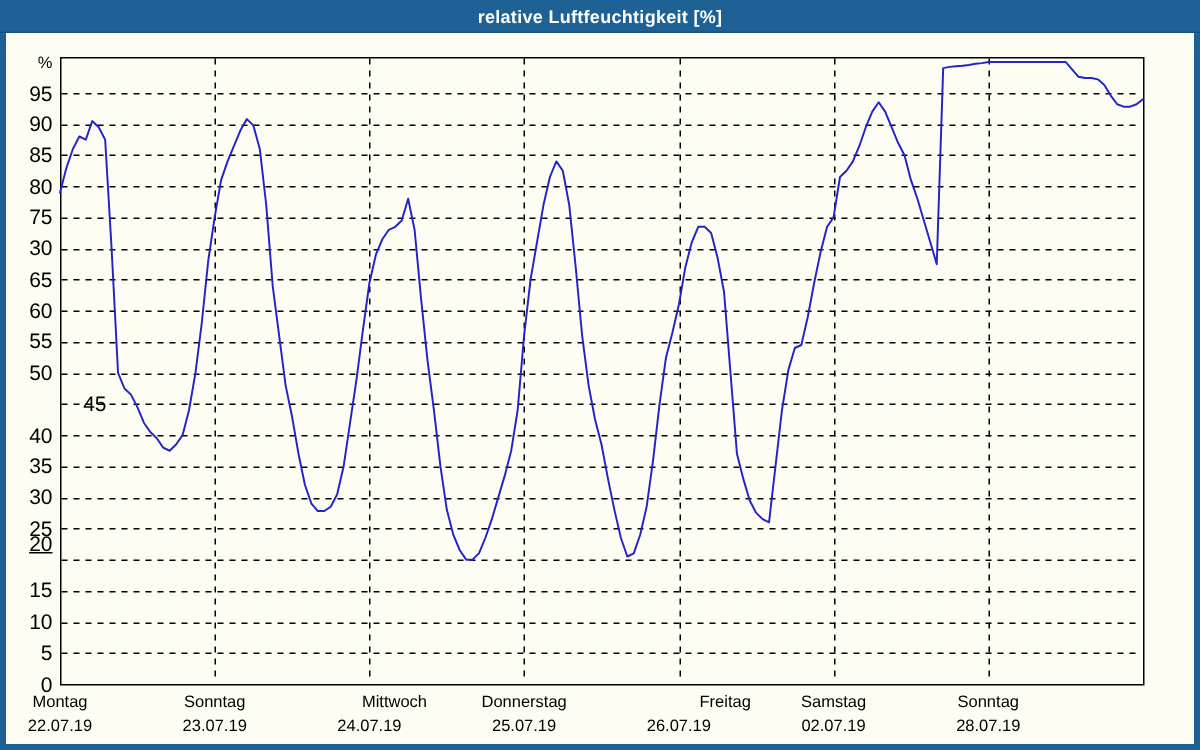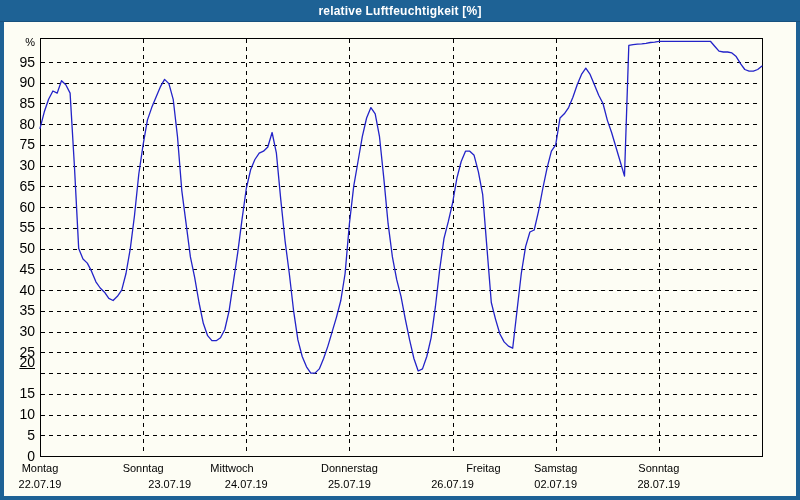--- a/index.html
+++ b/index.html
@@ -55,37 +55,37 @@
   <div id="labels">
       <div class="ylab" style="left: 5px; top: 449.5px;">0</div>
       <div class="ylab" style="left: 5px; top: 428.763px;">5</div>
       <div class="ylab" style="left: 5px; top: 408.026px;">10</div>
       <div class="ylab" style="left: 5px; top: 387.289px;">15</div>
       <div class="ylab" style="left: 5px; top: 356px; text-decoration: underline;">20</div>
       <div class="ylab" style="left: 5px; top: 345.816px;">25</div>
       <div class="ylab" style="left: 5px; top: 325.079px;">30</div>
       <div class="ylab" style="left: 5px; top: 304.342px;">35</div>
       <div class="ylab" style="left: 5px; top: 283.605px;">40</div>
-      <div class="ylab" style="left: 5px; top: 262.868px;">45</div>
+      <div class="ylab" style="left: 5px; top: 262.868px; padding-left: 36px;">45</div>
       <div class="ylab" style="left: 5px; top: 242.132px;">50</div>
       <div class="ylab" style="left: 5px; top: 221.395px;">55</div>
       <div class="ylab" style="left: 5px; top: 200.658px;">60</div>
       <div class="ylab" style="left: 5px; top: 179.921px;">65</div>
       <div class="ylab" style="left: 5px; top: 159.184px;">30</div>
       <div class="ylab" style="left: 5px; top: 138.447px;">75</div>
       <div class="ylab" style="left: 5px; top: 117.711px;">80</div>
       <div class="ylab" style="left: 5px; top: 96.9737px;">85</div>
       <div class="ylab" style="left: 5px; top: 76.2368px;">90</div>
       <div class="ylab" style="left: 5px; top: 55.5px;">95</div>
       <div class="unitlab" style="left: 5px; top: 36px;">%</div>
       <div class="daylab" style="left: -8px; top: 461px;">Montag</div>
       <div class="datelab" style="left: -8px; top: 477px;">22.07.19</div>
       <div class="daylab" style="left: 95.1429px; top: 461px;">Sonntag</div>
-      <div class="datelab" style="left: 95.1429px; top: 477px; text-align: right;">23.07.19</div>
-      <div class="daylab" style="left: 184px; top: 461px;">Mittwoch</div>
+      <div class="datelab" style="left: 95.1429px; top: 477px;">23.07.19</div>
+      <div class="daylab" style="left: 215px; top: 461px;">Mittwoch</div>
       <div class="datelab" style="left: 198.286px; top: 477px;">24.07.19</div>
       <div class="daylab" style="left: 301.429px; top: 461px;">Donnerstag</div>
       <div class="datelab" style="left: 301.429px; top: 477px;">25.07.19</div>
       <div class="daylab" style="left: 404.571px; top: 461px; text-align: right;">Freitag</div>
       <div class="datelab" style="left: 404.571px; top: 477px;">26.07.19</div>
       <div class="daylab" style="left: 507.714px; top: 461px;">Samstag</div>
       <div class="datelab" style="left: 507.714px; top: 477px;">02.07.19</div>
       <div class="daylab" style="left: 610.857px; top: 461px;">Sonntag</div>
       <div class="datelab" style="left: 610.857px; top: 477px;">28.07.19</div>
     </div>

